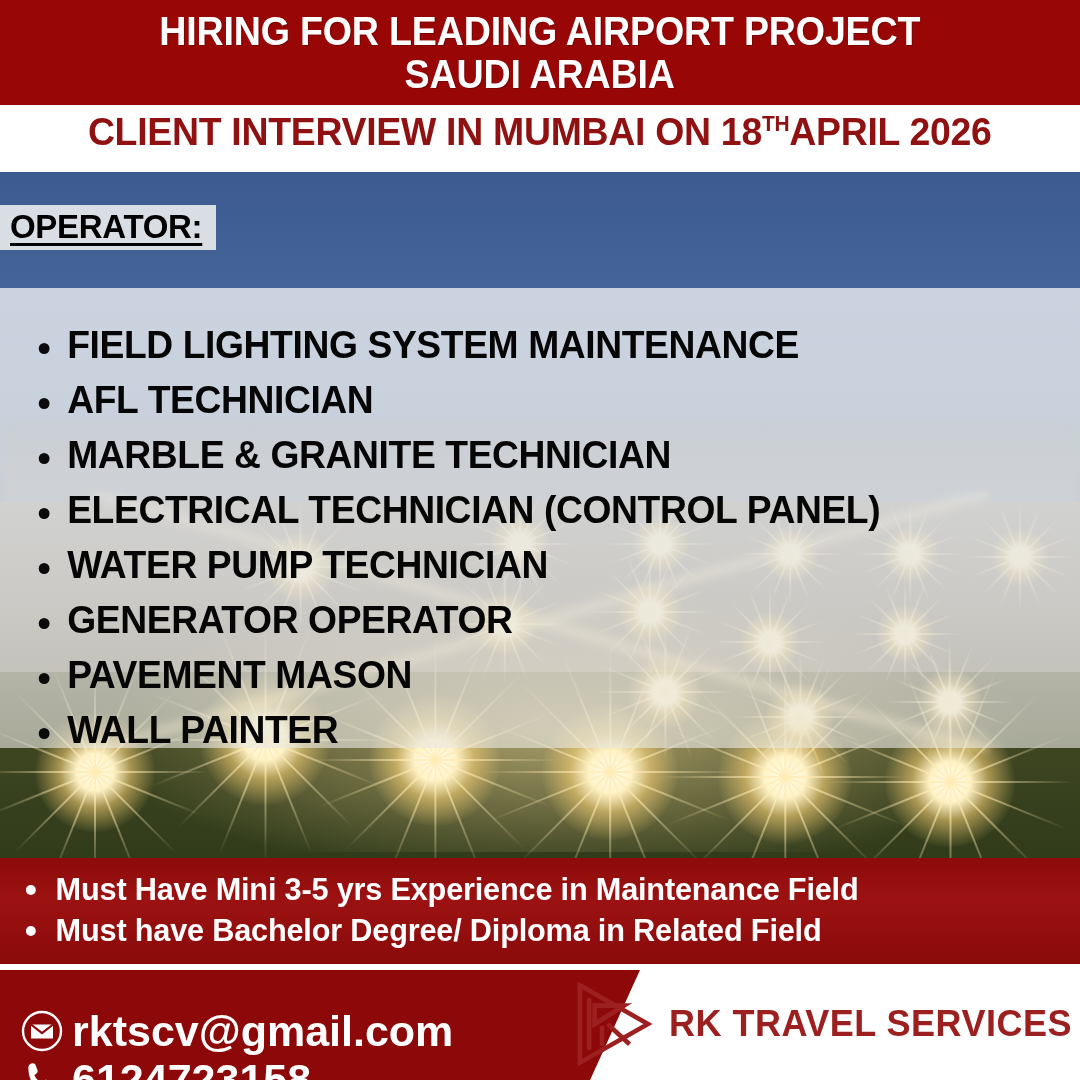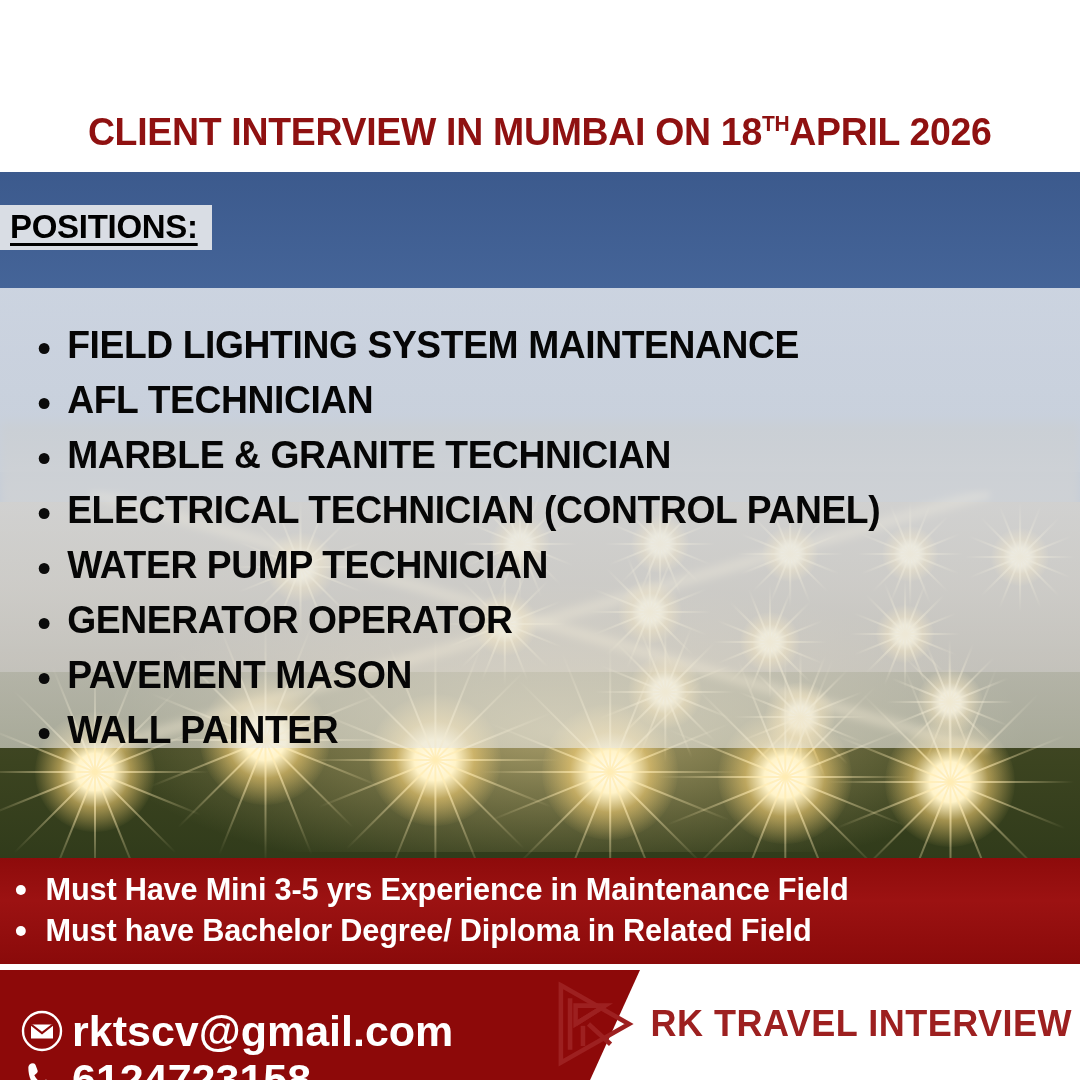--- a/index.html
+++ b/index.html
@@ -165,21 +165,21 @@
     background:#0b0b0b;
   }
 
   
   .req-band{
     position:absolute;left:0;top:858px;width:1080px;height:106px;
     background:linear-gradient(180deg,#8e0b0b 0%,#9c1212 40%,#8a0a0a 100%);
     z-index:9;
   }
   .req-list{
-    margin:0;padding:11px 0 0 8px;list-style:none;
+    margin:0;padding:11px 0 0 18px;list-style:none;
   }
   .req-list li{
     position:relative;
     color:#ffffff;
     font-weight:bold;
     font-size:31px;
     line-height:41px;
     letter-spacing:-0.2px;
     padding-left:38px;
     white-space:nowrap;
@@ -234,20 +234,24 @@
   .logo-tag{
     color:#9d2020;font-weight:bold;font-size:15.5px;letter-spacing:1.6px;
     line-height:20px;white-space:nowrap;
   }
 </style>
 </head>
 <body>
 
 <div class="poster">
 
+  <div class="title-banner">
+    <div class="title-line l1">HIRING FOR LEADING AIRPORT PROJECT</div>
+    <div class="title-line l2">SAUDI ARABIA</div>
+  </div>
 
   <div class="interview-band">
     <div class="interview-text"><span>CLIENT INTERVIEW IN MUMBAI ON 18</span><sup>TH</sup><span>APRIL 2026</span></div>
   </div>
 
   <div class="photo">
     <div class="sky"></div>
     <div class="horizon"></div>
     <div class="tarmac"></div>
     <div class="grass"></div>
@@ -443,21 +447,21 @@
         <i></i>
         <i></i>
         <i></i>
         <i></i>
         <i></i>
         <i></i>
       </div>
   </div>
 
   <div class="positions-heading">
-    <span>POSITIONS:</span>
+    <span>OPERATOR:</span>
   </div>
 
   <div class="positions-panel"></div>
 
   <ul class="positions-list">
     <li>FIELD LIGHTING SYSTEM MAINTENANCE</li>
     <li>AFL TECHNICIAN</li>
     <li>MARBLE &amp; GRANITE TECHNICIAN</li>
     <li>ELECTRICAL TECHNICIAN (CONTROL PANEL)</li>
     <li>WATER PUMP TECHNICIAN</li>
@@ -504,18 +508,18 @@
             <path d="M14 8 L88 50 L14 92 Z"></path>
             <path d="M24 22 L24 78"></path>
             <path d="M30 30 L62 30 L30 50 L30 30 Z"></path>
             <path d="M30 50 L62 30"></path>
             <path d="M38 52 L38 74"></path>
             <path d="M44 50 L68 72"></path>
           </g>
         </svg>
       </span>
       <span class="logo-text">
-        <span class="logo-name">RK TRAVEL INTERVIEW</span>
+        <span class="logo-name">RK TRAVEL SERVICES</span>
       </span>
     </div>
   </div>
 
 </div>
 
 </body></html>

